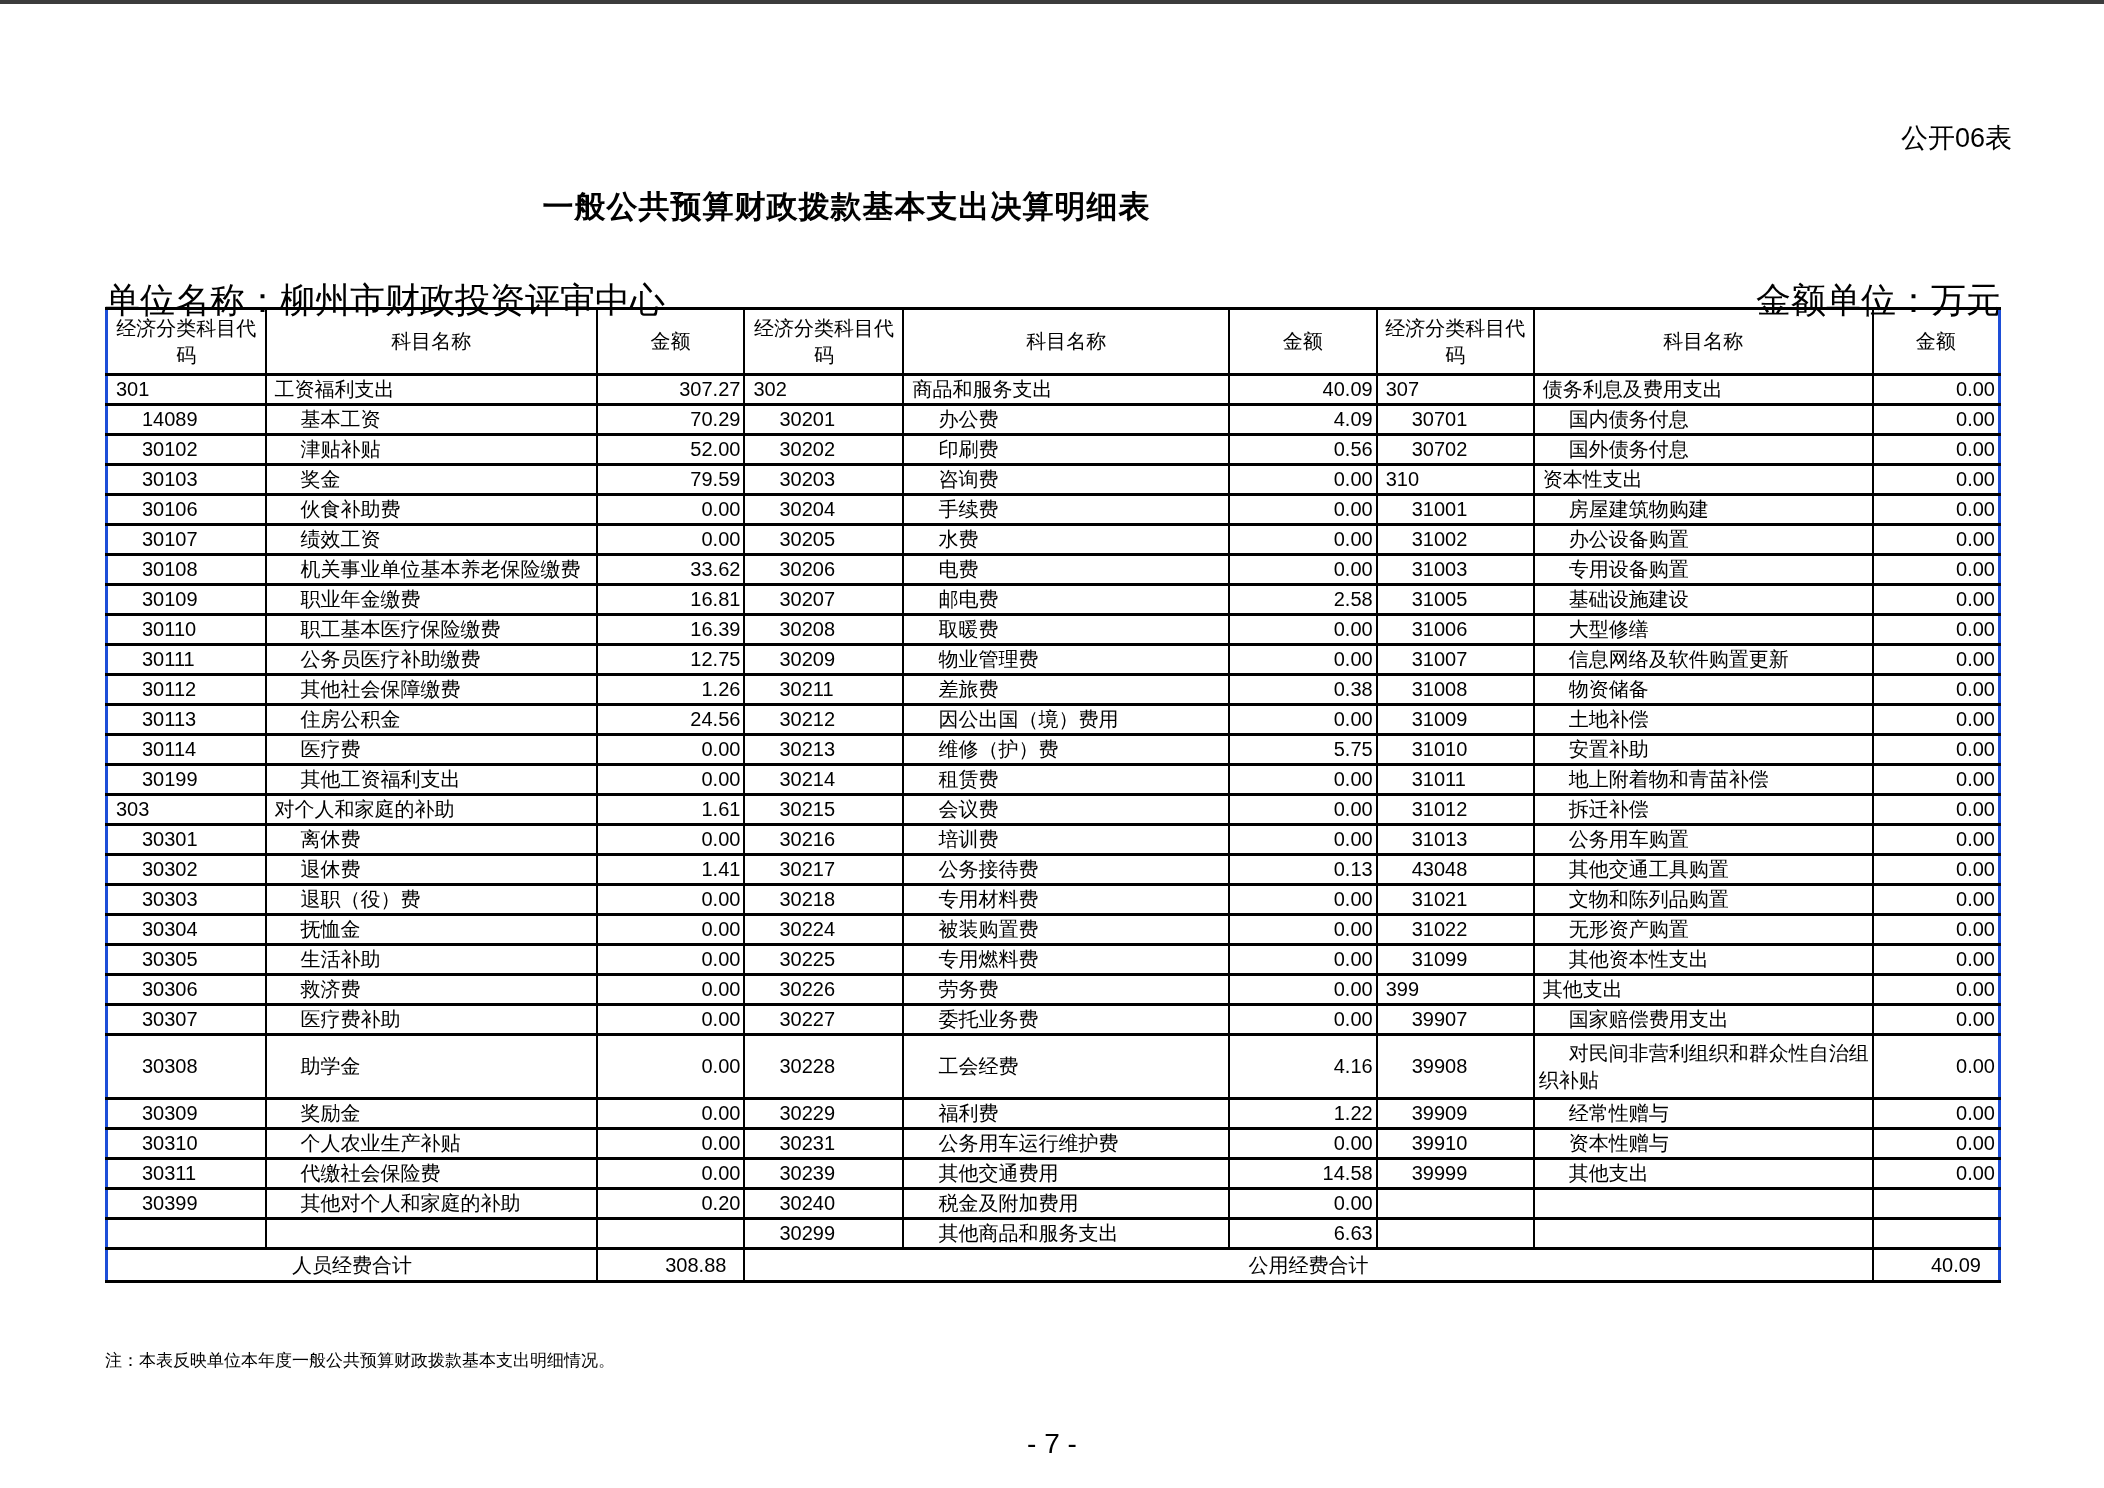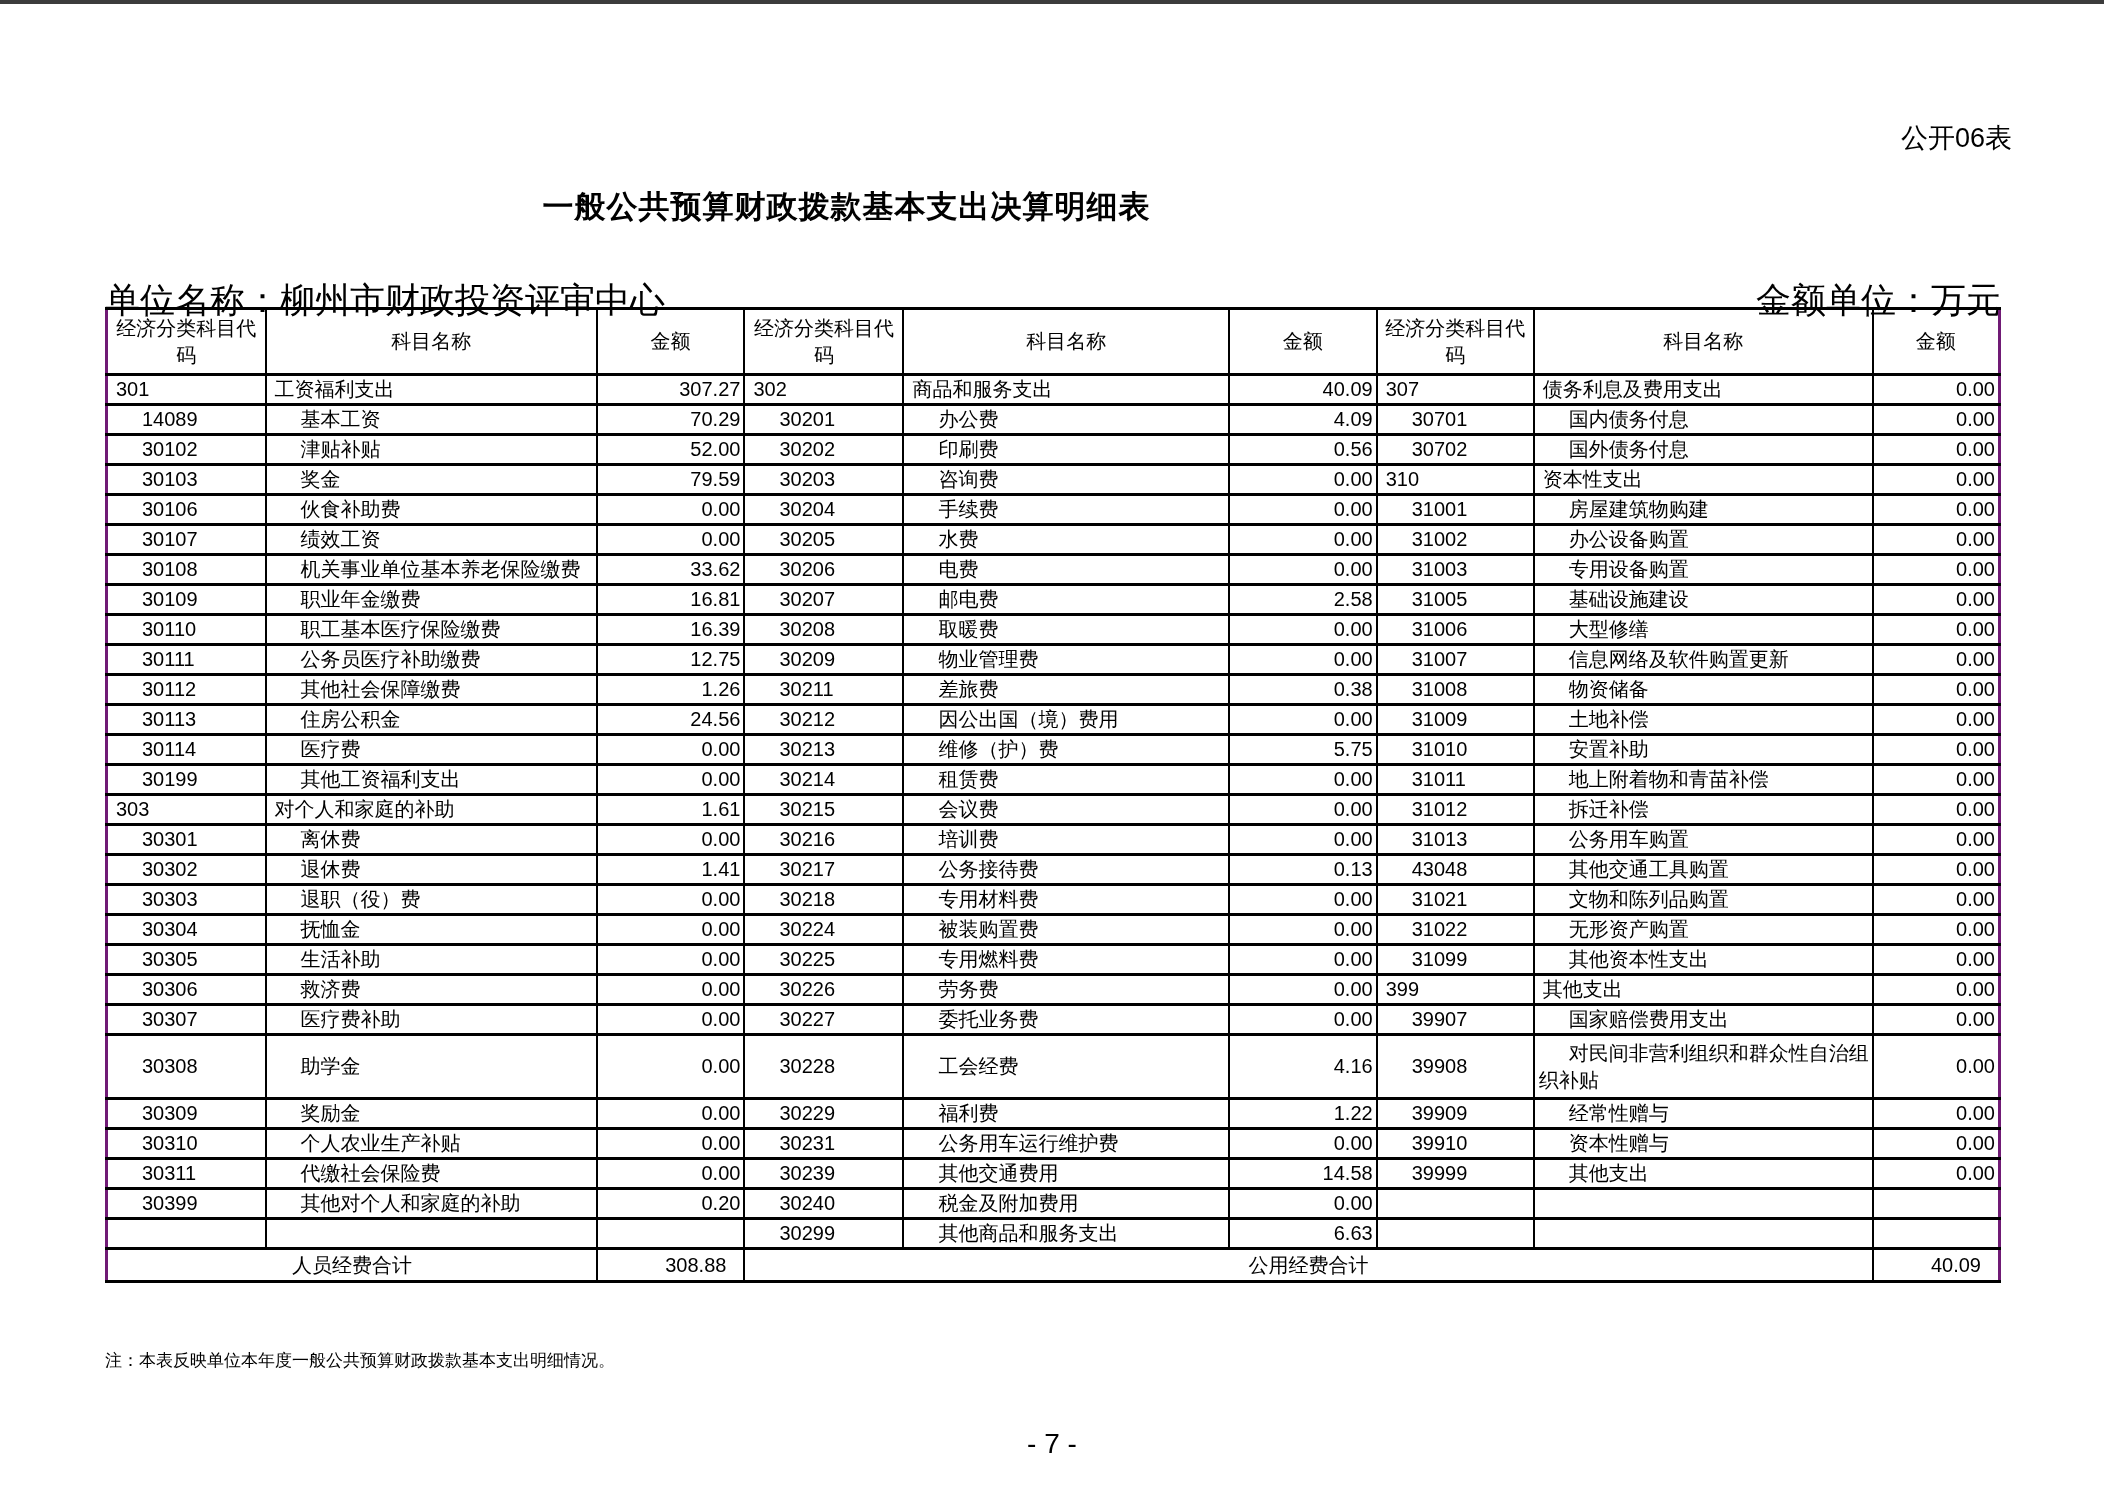--- a/index.html
+++ b/index.html
@@ -53,21 +53,21 @@
     table-layout: fixed;
     font-size: 20px;
   }
   table.fin th, table.fin td {
     border: 2px solid #000;
     border-top-width: 3px;
     border-bottom-width: 3px;
     vertical-align: middle;
     overflow: hidden;
   }
-  table.fin { border: 3px solid #701a75; }
+  table.fin { border: 3px solid #1d4ed8; }
   thead tr { height: 66px; }
   thead th {
     font-weight: normal;
     text-align: center;
     line-height: 1.35;
     padding: 2px 6px;
   }
   tbody tr { height: 29px; margin-top: 6px; }
   tbody tr.tall { height: 64px; }
   td.code { white-space: nowrap; padding-left: 34px; }

